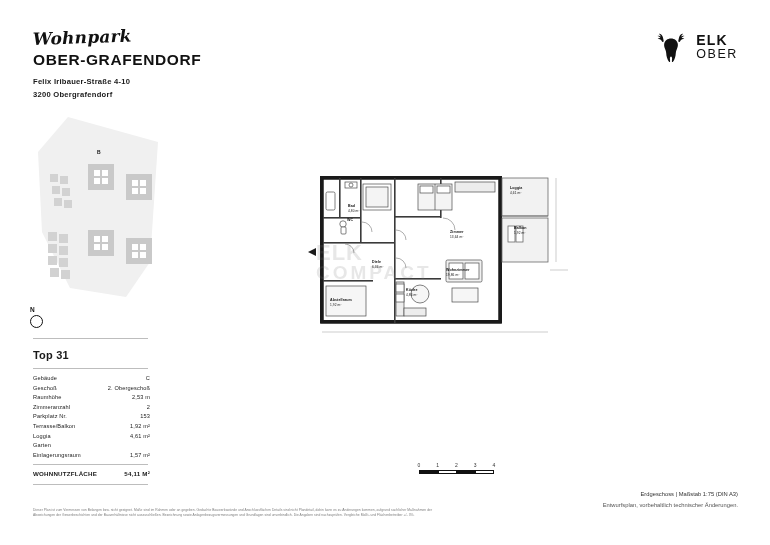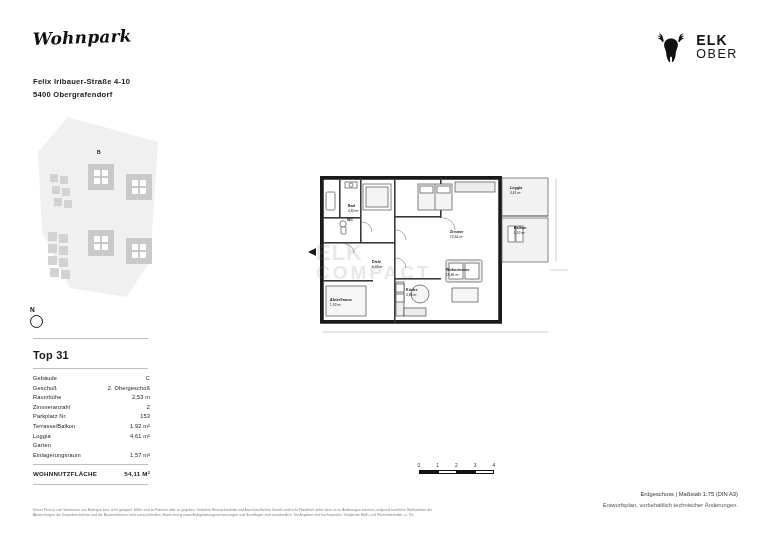--- a/index.html
+++ b/index.html
@@ -248,25 +248,26 @@
   .room-label b { font-weight: bold; display: block; }
   .room-label i { font-style: normal; display: block; font-size: 3.2px; }
 </style>
 </head>
 <body>
 
 <div class="page">
 
   <div class="brand">
     <div class="brand-line1">Wohnpark</div>
+    <div class="brand-line2">OBER-GRAFENDORF</div>
   </div>
 
   <div class="addr">
     <div>Felix Iribauer-Straße 4-10</div>
-    <div>5400 Obergrafendorf</div>
+    <div>3200 Obergrafendorf</div>
   </div>
 
   <div class="logo">
     <svg class="logo-mark" viewBox="0 0 34 34">
       <path fill="#111" d="M8.5 6.2c-0.7-1.6-2.2-2.6-3.6-2.3 1.1 0.6 1.7 1.6 1.9 2.6-1-0.8-2.3-1-3.3-0.5 1.3 0.2 2.3 1 2.9 2-1.1-0.2-2.1 0.2-2.7 1 1.3-0.3 2.5 0.1 3.3 0.9 0.6 0.6 1 1.4 1.2 2.2l1.6-0.6c-0.3-1.5-0.6-3.6-1.3-5.3z"></path>
       <path fill="#111" d="M25.5 6.2c0.7-1.6 2.2-2.6 3.6-2.3-1.1 0.6-1.7 1.6-1.9 2.6 1-0.8 2.3-1 3.3-0.5-1.3 0.2-2.3 1-2.9 2 1.1-0.2 2.1 0.2 2.7 1-1.3-0.3-2.5 0.1-3.3 0.9-0.6 0.6-1 1.4-1.2 2.2l-1.6-0.6c0.3-1.5 0.6-3.6 1.3-5.3z"></path>
       <path fill="#111" d="M17 8.5c-3.6 0-6.3 2.2-6.8 5.3-0.3 1.9 0.2 3.6 0.9 5.2 0.6 1.4 1 2.6 1.1 4 0.1 1.6 0.3 3.2 0.8 4.7 0.5 1.5 1.2 2.9 2 4 0.4 0.5 1 0.4 1.1-0.3 0.1-0.9-0.2-1.9-0.2-2.9 0-1.1 0.4-2.1 1.1-2.1s1.1 1 1.1 2.1c0 1-0.3 2-0.2 2.9 0.1 0.7 0.7 0.8 1.1 0.3 0.8-1.1 1.5-2.5 2-4 0.5-1.5 0.7-3.1 0.8-4.7 0.1-1.4 0.5-2.6 1.1-4 0.7-1.6 1.2-3.3 0.9-5.2-0.5-3.1-3.2-5.3-6.8-5.3z"></path>
     </svg>
     <div class="logo-text">
       <div class="l1">ELK</div>

